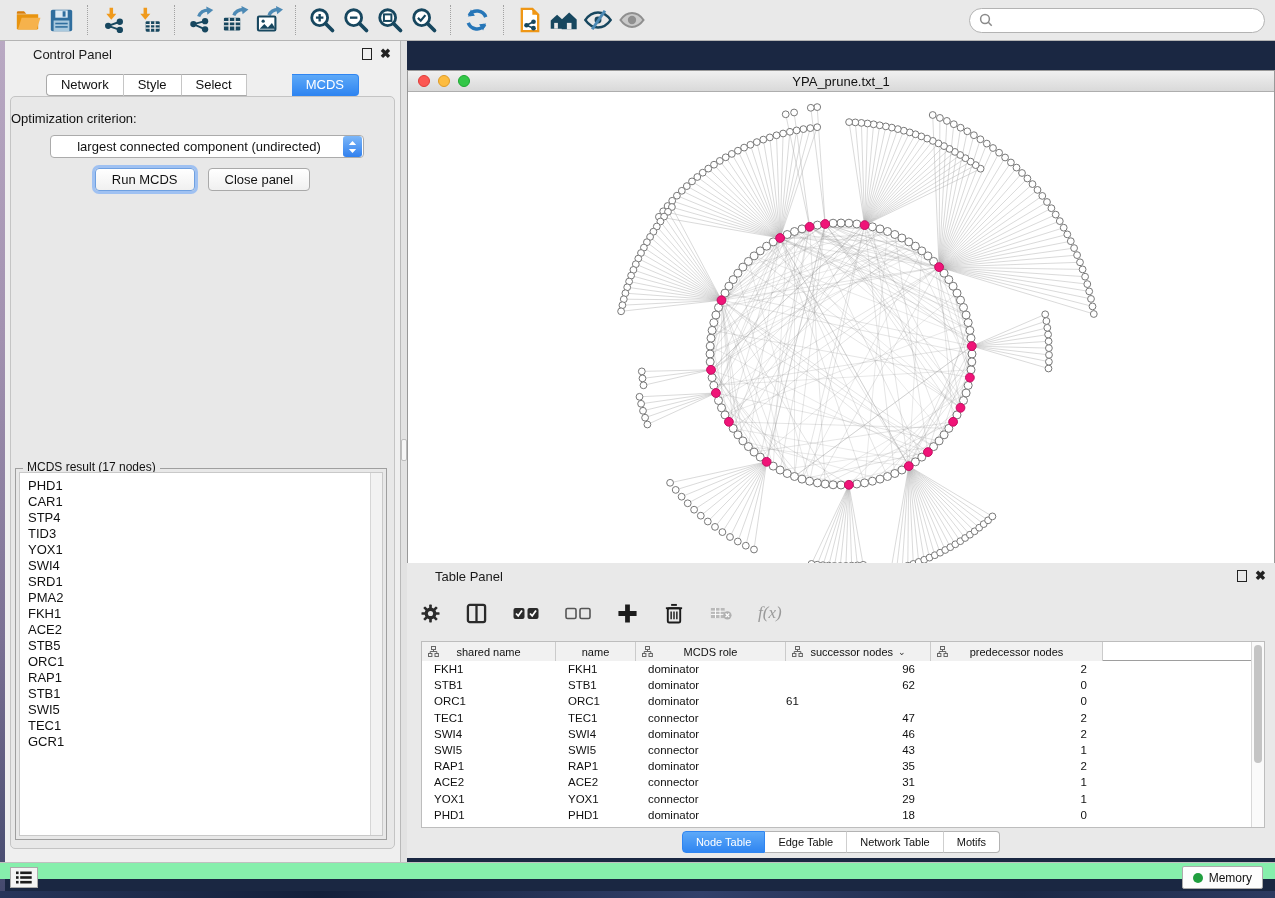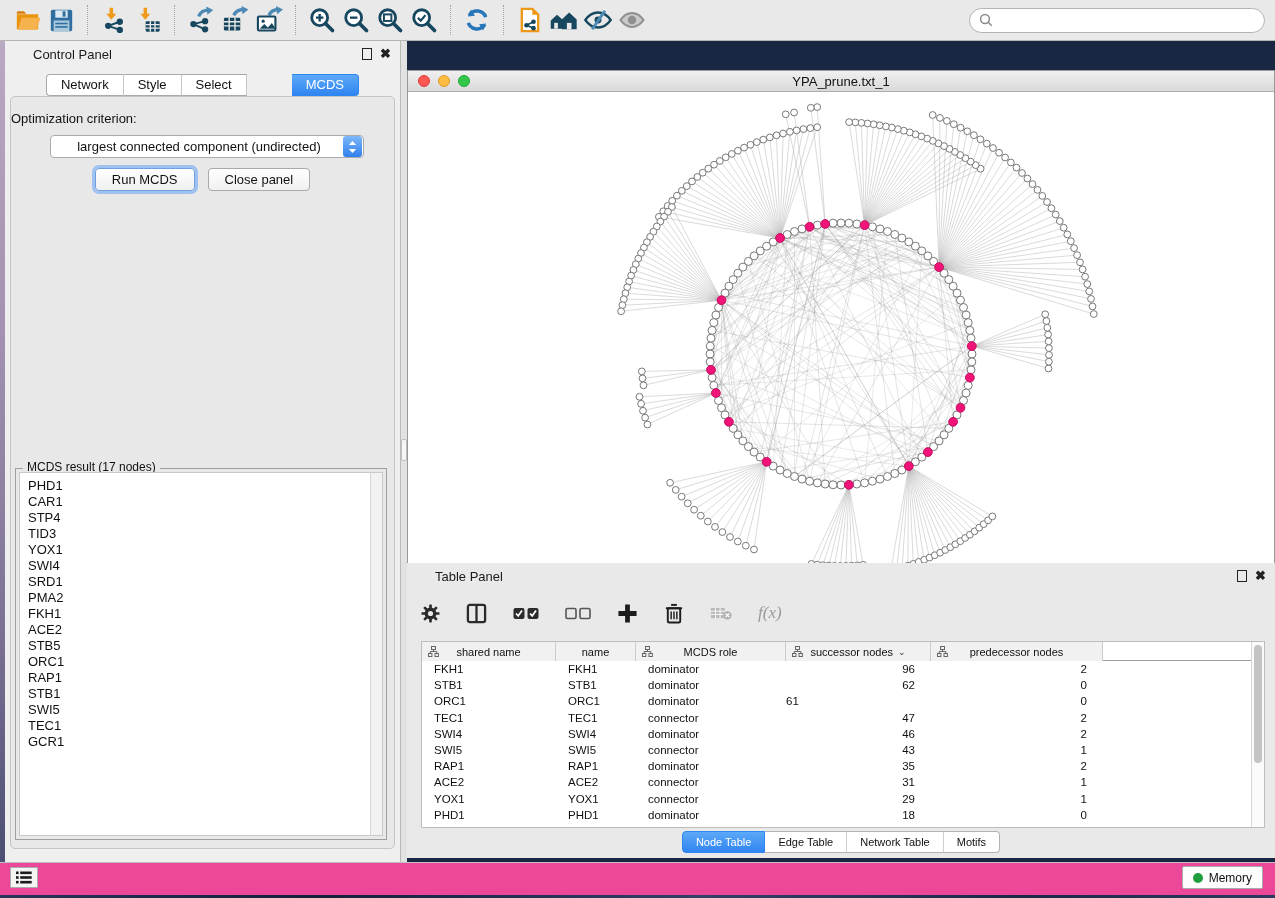--- a/index.html
+++ b/index.html
@@ -108,21 +108,21 @@
   .nt-thumb { position:absolute; left:2px; right:2px; top:3px; height:118px; background:#c4c4c4; border-radius:5px; }
 
   .bottom-tabs { position:absolute; left:0; right:0; top:268px; display:flex; justify-content:center; }
   .btab { height:22px; line-height:20px; font-size:11px; padding:0 13px; background:#fff; color:#111;
     border-top:1px solid #b3b3b3; border-bottom:1px solid #b3b3b3; border-right:1px solid #cfcfcf; cursor:default; }
   .btab:first-child { border-left:1px solid #b3b3b3; border-radius:4px 0 0 4px; }
   .btab:last-child { border-radius:0 4px 4px 0; border-right:1px solid #b3b3b3; }
   .btab.active { background:linear-gradient(180deg,#5da9f8,#2f85f1); color:#fff; border-color:#2f85f1; }
 
   
-  .status-bar { position:absolute; left:0; right:0; top:862px; height:33px; background:#ec4899;
+  .status-bar { position:absolute; left:0; right:0; top:862px; height:17px; background:#86efac;
     border-top:1px solid #c0c0c0; }
   .list-btn { position:absolute; left:10px; top:4px; width:28px; height:21px; background:#f4f4f4;
     border:1px solid #ababab; display:flex; align-items:center; justify-content:center; }
   .memory-btn { position:absolute; right:12px; top:3px; height:23px; background:#fdfdfd;
     border:1px solid #ababab; border-radius:2px; display:flex; align-items:center; gap:6px;
     padding:0 10px; font-size:12px; color:#111; }
   .mem-dot { width:10px; height:10px; border-radius:50%; background:#1f9e3e; }
 </style>
 </head>
 <body>

